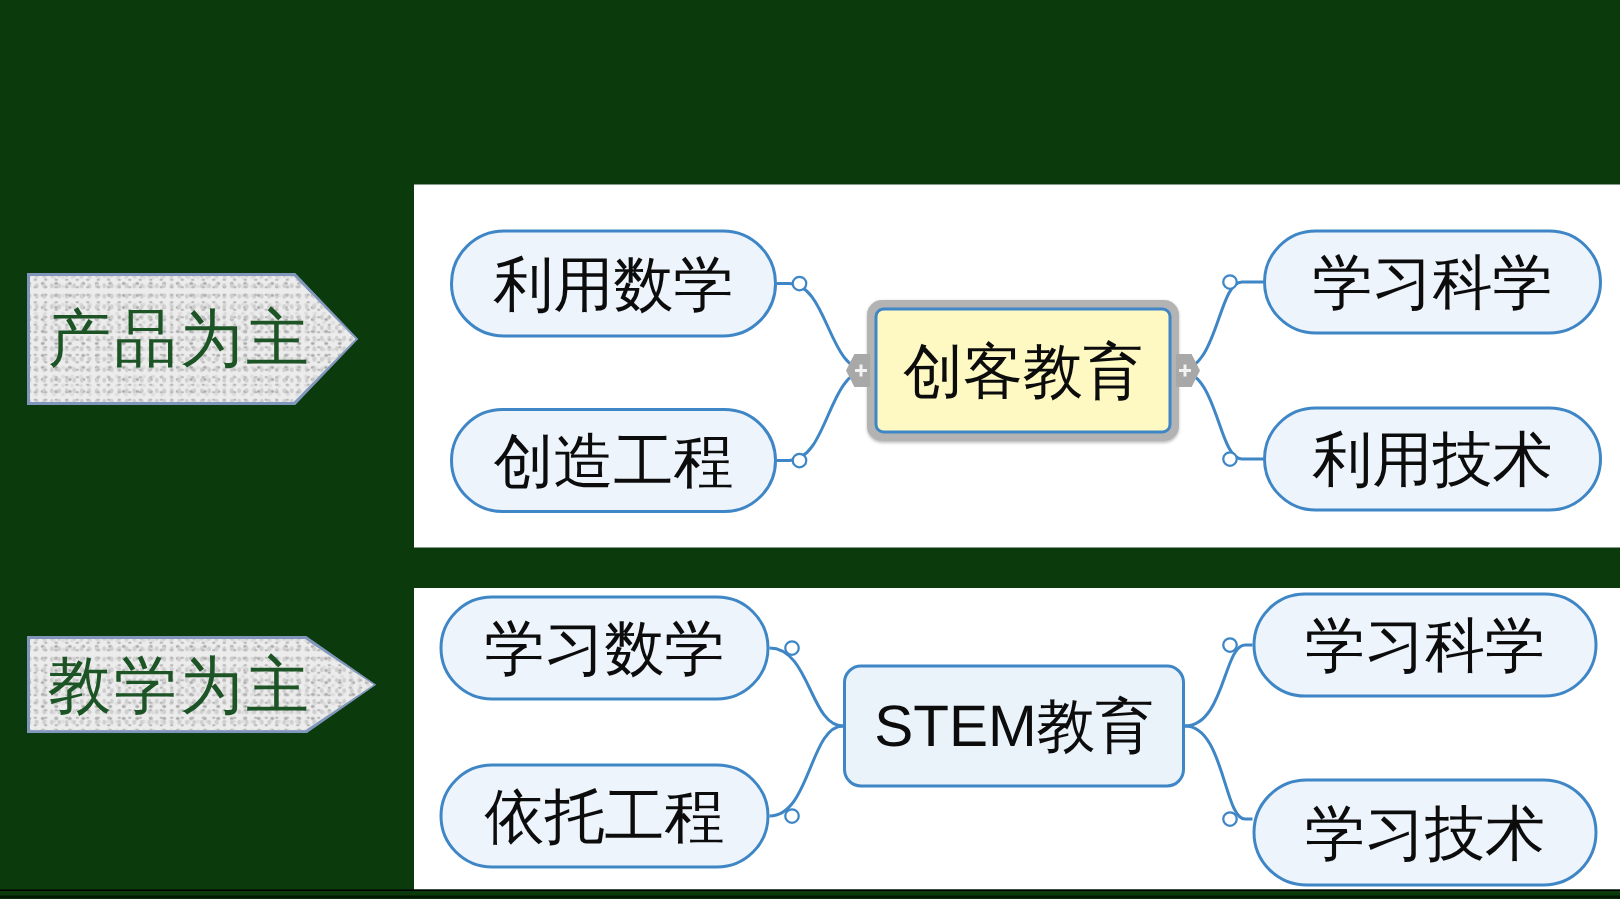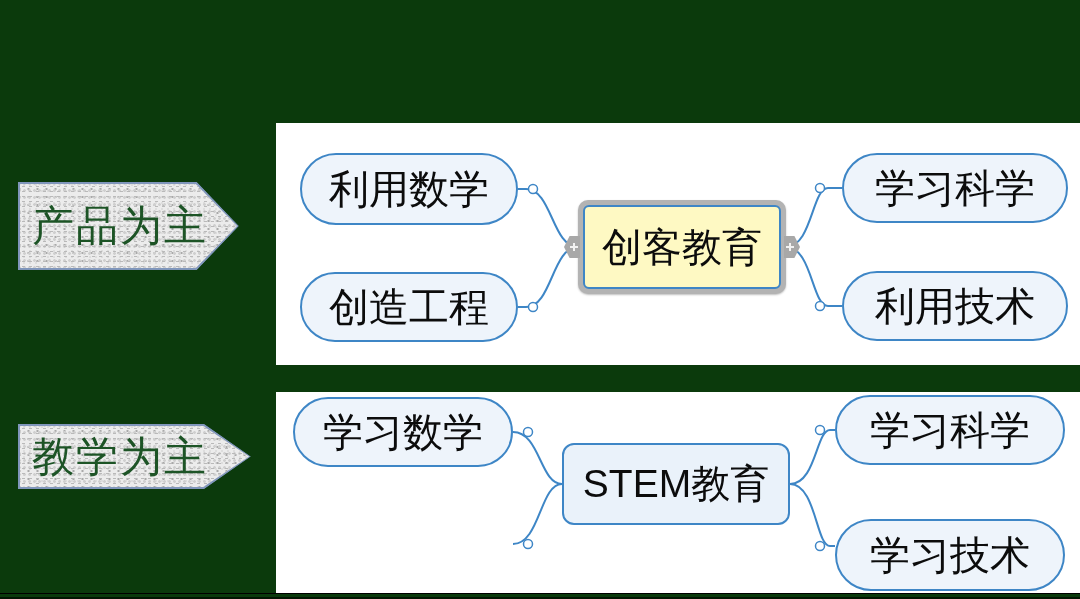--- a/index.html
+++ b/index.html
@@ -153,20 +153,21 @@
       <path d="M237,152 C264,152 264,92 286,92" stroke="#3e86c6" stroke-width="2"></path>
       <path d="M514,92 C540,92 540,38 554,38 L559,38" stroke="#3e86c6" stroke-width="2"></path>
       <path d="M514,92 C540,92 540,154 554,154 L559,154" stroke="#3e86c6" stroke-width="2"></path>
       <circle cx="252" cy="40" r="4.5" fill="#ffffff" stroke="#3e86c6" stroke-width="1.5"></circle>
       <circle cx="252" cy="152" r="4.5" fill="#ffffff" stroke="#3e86c6" stroke-width="1.5"></circle>
       <circle cx="544" cy="38" r="4.5" fill="#ffffff" stroke="#3e86c6" stroke-width="1.5"></circle>
       <circle cx="544" cy="154" r="4.5" fill="#ffffff" stroke="#3e86c6" stroke-width="1.5"></circle>
     </svg>
 
     <div class="pill" style="left:17px;top:5px;width:220px;height:70px;">学习数学</div>
+    <div class="pill" style="left:17px;top:117px;width:220px;height:70px;">依托工程</div>
 
     <div class="center-plain" style="left:286px;top:51px;width:228px;height:82px;">STEM教育</div>
 
     <div class="pill" style="left:559px;top:3px;width:230px;height:70px;">学习科学</div>
     <div class="pill" style="left:559px;top:127px;width:230px;height:72px;">学习技术</div>
   </div>
 
   <div class="bottom-bar"></div>
 </div>
 

